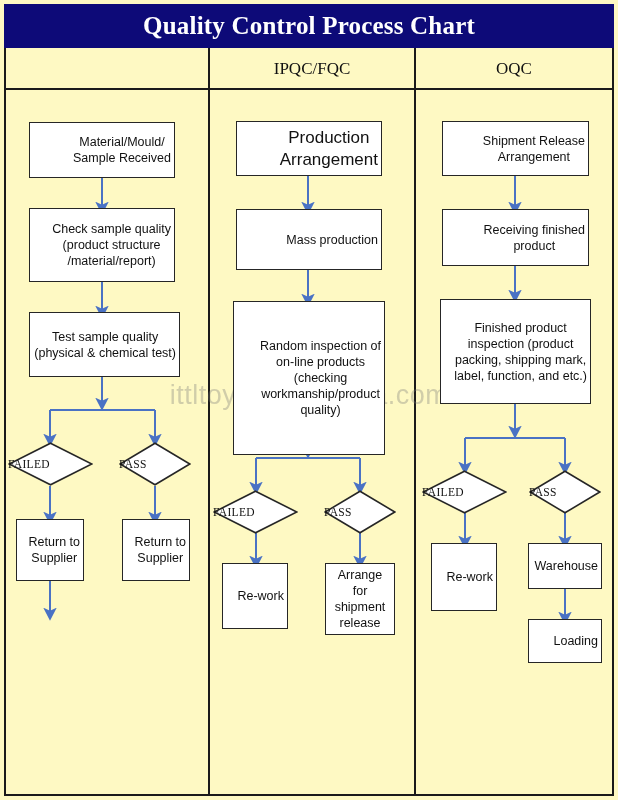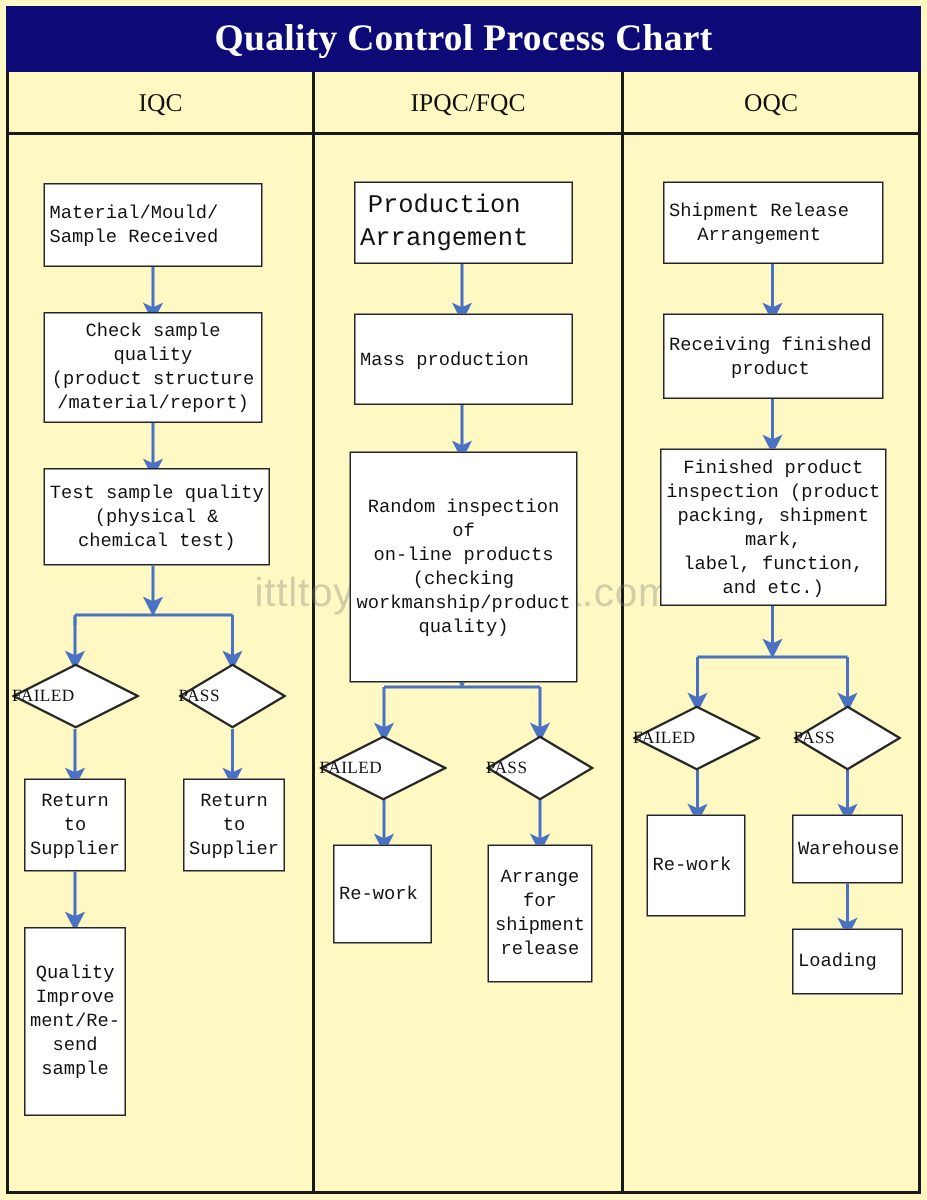--- a/index.html
+++ b/index.html
@@ -97,24 +97,24 @@
   }
 
   
   .node {
     position: absolute;
     box-sizing: border-box;
     border: 1.6px solid #262626;
     background: #ffffff;
     display: flex;
     align-items: center;
-    justify-content: flex-start;
+    justify-content: flex-end;
     text-align: center;
     color: #111111;
-    font-family: Liberation Mono, monospace;
+    font-family: Liberation Sans, sans-serif;
     line-height: 1.28;
     padding: 2px 3px;
   }
   .node .node-label { display: block; white-space: pre-line; }
 
   
   .diamond {
     position: absolute;
     display: flex;
     align-items: center;
@@ -156,23 +156,20 @@
 
   <div class="title-bar">
     <span class="title-text">Quality Control Process Chart</span>
   </div>
 
   <div class="grid">
     <div class="header-row"></div>
     <div class="col-divider d1"></div>
     <div class="col-divider d2"></div>
 
-    <div class="header-cell h1">
-      <span>IQC</span>
-    </div>
     <div class="header-cell h2">
       <span>IPQC/FQC</span>
     </div>
     <div class="header-cell h3">
       <span>OQC</span>
     </div>
   </div>
 
   <svg class="canvas" width="618" height="800" viewBox="0 0 618 800" xmlns="http://www.w3.org/2000/svg">
     <defs>
@@ -254,27 +251,20 @@
   <div class="node" style="left:16px; top:519px; width:68px; height:62px; font-size:12.5px;">
     <span class="node-label">Return to
 Supplier</span>
   </div>
 
   <div class="node" style="left:122px; top:519px; width:68px; height:62px; font-size:12.5px;">
     <span class="node-label">Return to
 Supplier</span>
   </div>
 
-  <div class="node" style="left:16px; top:618px; width:68px; height:126px; font-size:12.5px;">
-    <span class="node-label">Quality
-Improve
-ment/Re-
-send
-sample</span>
-  </div>
 
   <div class="node" style="left:236px; top:121px; width:146px; height:55px; font-size:17px;">
     <span class="node-label">Production
 Arrangement</span>
   </div>
 
   <div class="node" style="left:236px; top:209px; width:146px; height:61px; font-size:12.5px;">
     <span class="node-label">Mass production</span>
   </div>
 
@@ -297,40 +287,40 @@
     <svg class="dshape" viewBox="0 0 72 44" preserveAspectRatio="none">
       <polygon points="36,1.2 70.8,22 36,42.8 1.2,22" fill="#ffffff" stroke="#262626" stroke-width="1.6"></polygon>
     </svg>
     <span class="dlabel">PASS</span>
   </div>
 
   <div class="node" style="left:222px; top:563px; width:66px; height:66px; font-size:12.5px;">
     <span class="node-label">Re-work</span>
   </div>
 
-  <div class="node" style="left:325px; top:563px; width:70px; height:92px; font-size:12.5px;">
+  <div class="node" style="left:325px; top:563px; width:70px; height:72px; font-size:12.5px;">
     <span class="node-label">Arrange for
 shipment
 release</span>
   </div>
 
   <div class="node" style="left:442px; top:121px; width:147px; height:55px; font-size:12.5px;">
     <span class="node-label">Shipment Release
 Arrangement</span>
   </div>
 
   <div class="node" style="left:442px; top:209px; width:147px; height:57px; font-size:12.5px;">
     <span class="node-label">Receiving finished
 product</span>
   </div>
 
   <div class="node" style="left:440px; top:299px; width:151px; height:105px; font-size:12.5px;">
     <span class="node-label">Finished product
 inspection (product
-packing, shipment mark,
+packing, shipping mark,
 label, function, and etc.)</span>
   </div>
 
   <div class="diamond" style="left:422px; top:470px; width:85px; height:44px;">
     <svg class="dshape" viewBox="0 0 85 44" preserveAspectRatio="none">
       <polygon points="42.5,1.2 83.8,22 42.5,42.8 1.2,22" fill="#ffffff" stroke="#262626" stroke-width="1.6"></polygon>
     </svg>
     <span class="dlabel">FAILED</span>
   </div>
 

